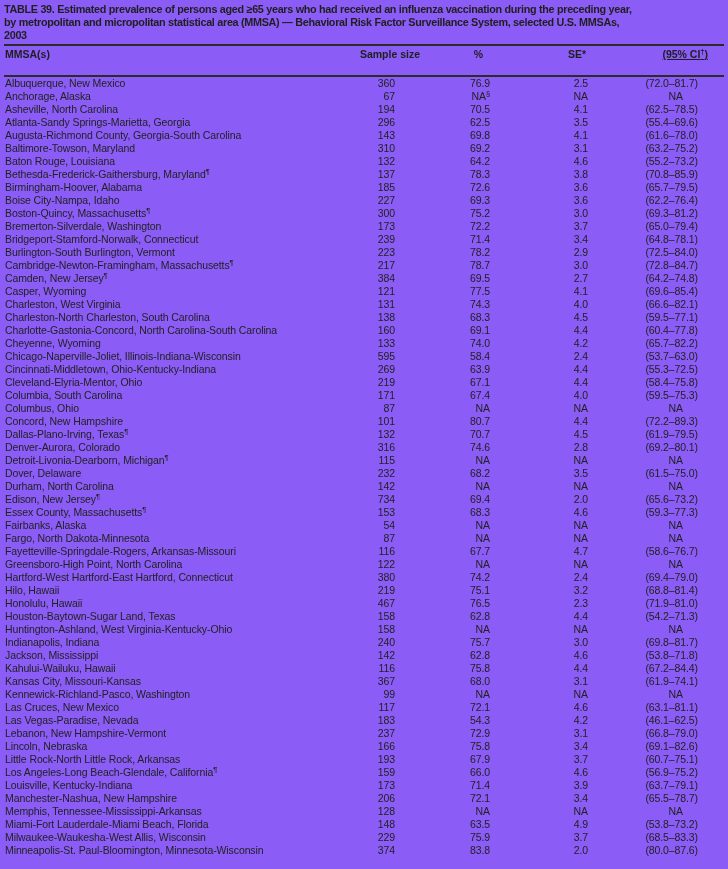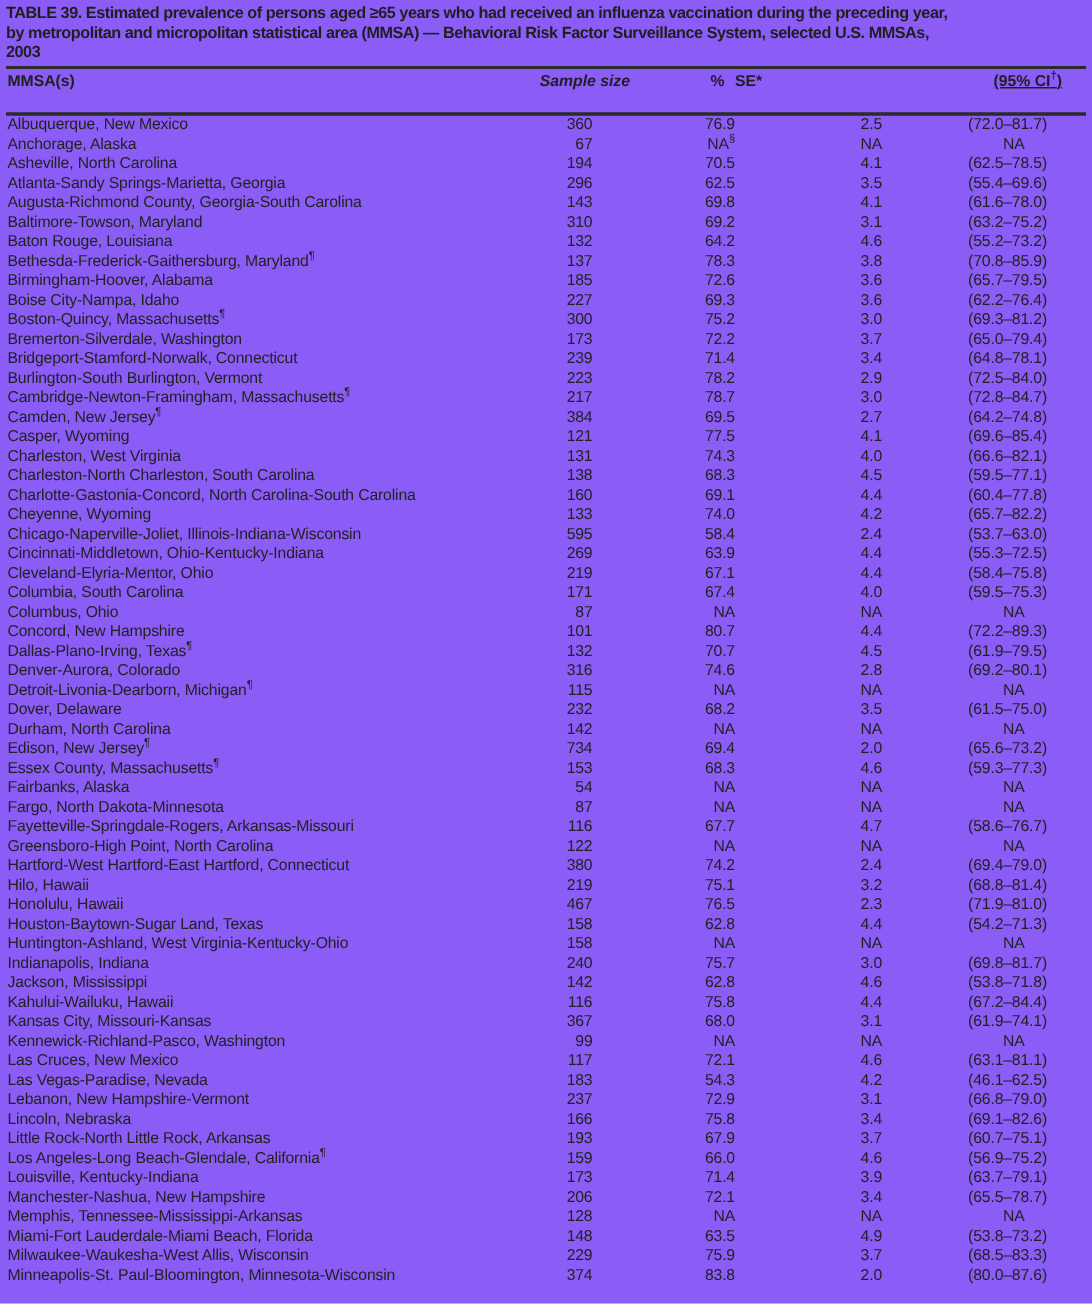--- a/index.html
+++ b/index.html
@@ -37,23 +37,23 @@
     font-weight: bold;
     font-size: 10.5px;
     line-height: 12px;
     padding: 2px 0 15px 0;
     border-bottom: 2px solid #2b2b2b;
     vertical-align: bottom;
     color: #1f1f1f;
     white-space: nowrap;
   }
   thead th.c-mmsa { text-align: left; padding-left: 1px; }
-  thead th.c-n   { text-align: right; font-style: italic; }
+  thead th.c-n   { text-align: right; }
   thead th.c-pct { text-align: right; padding-right: 7px; }
-  thead th.c-se  { text-align: left; padding-right: 2px; }
+  thead th.c-se  { text-align: right; padding-right: 2px; }
   thead th.c-ci  { text-align: right; padding-right: 16px; text-decoration: underline; }
   tbody { font-size: 10.5px; }
   tbody td {
     padding: 0;
     line-height: 13px;
     height: 13px;
     white-space: nowrap;
     letter-spacing: -0.1px;
   }
   tbody td.c-mmsa { text-align: left; padding-left: 1px; }

